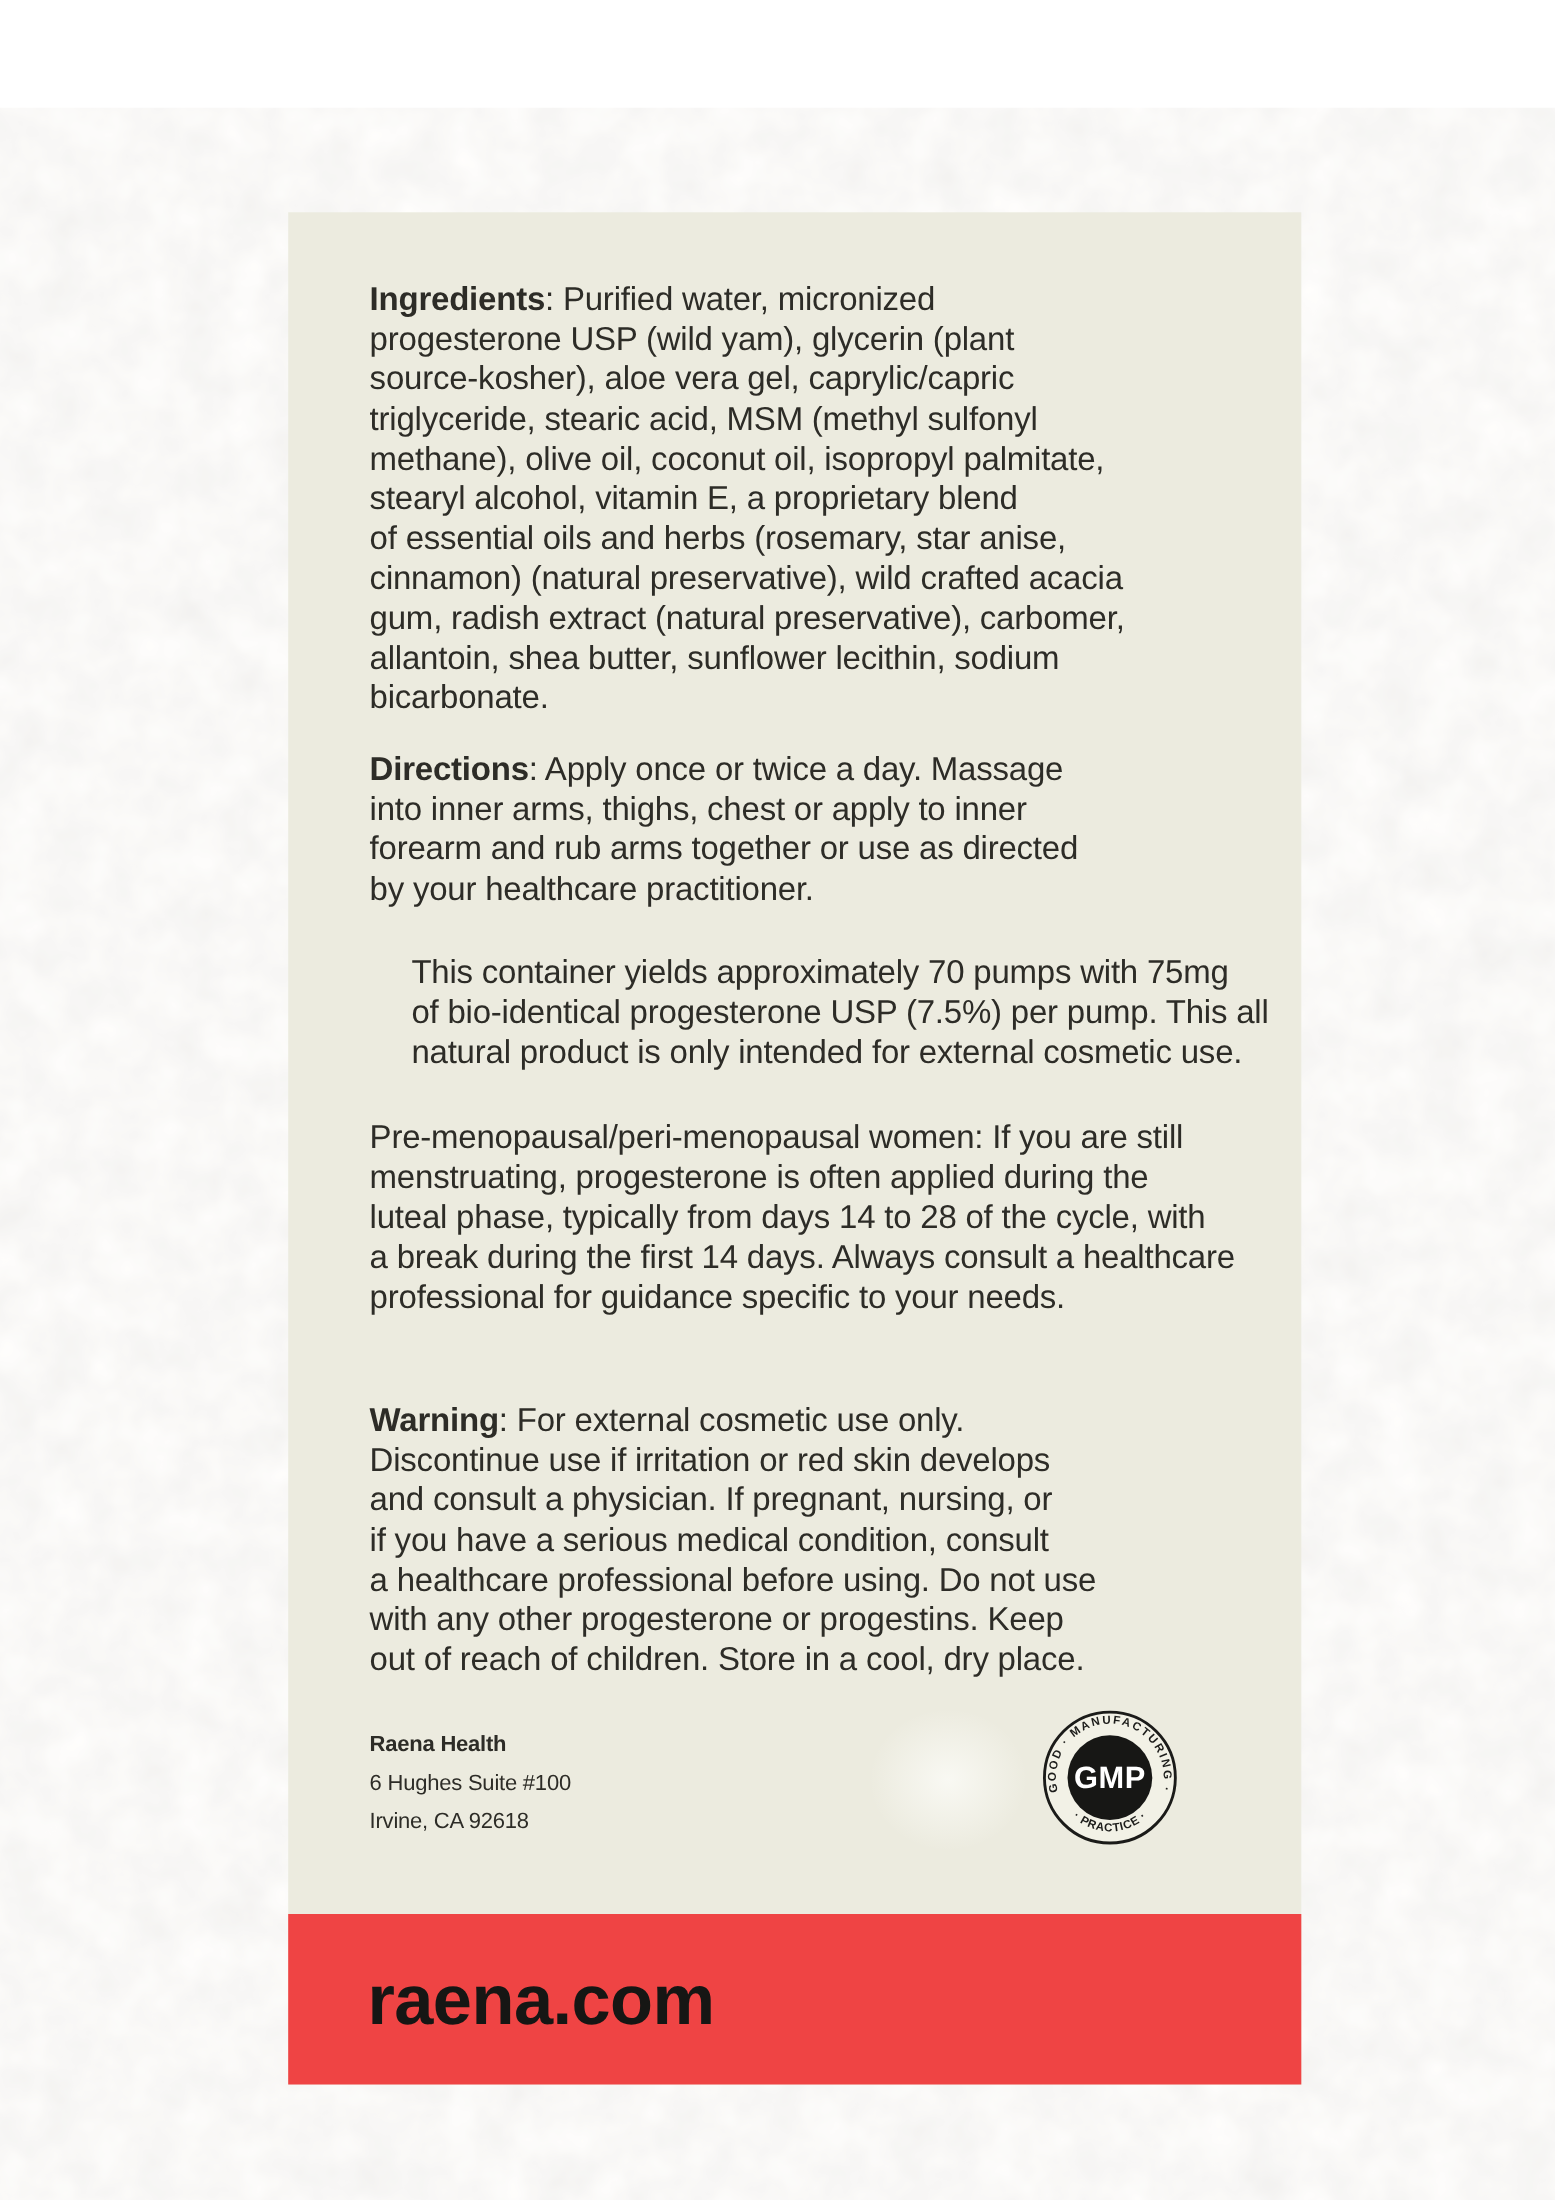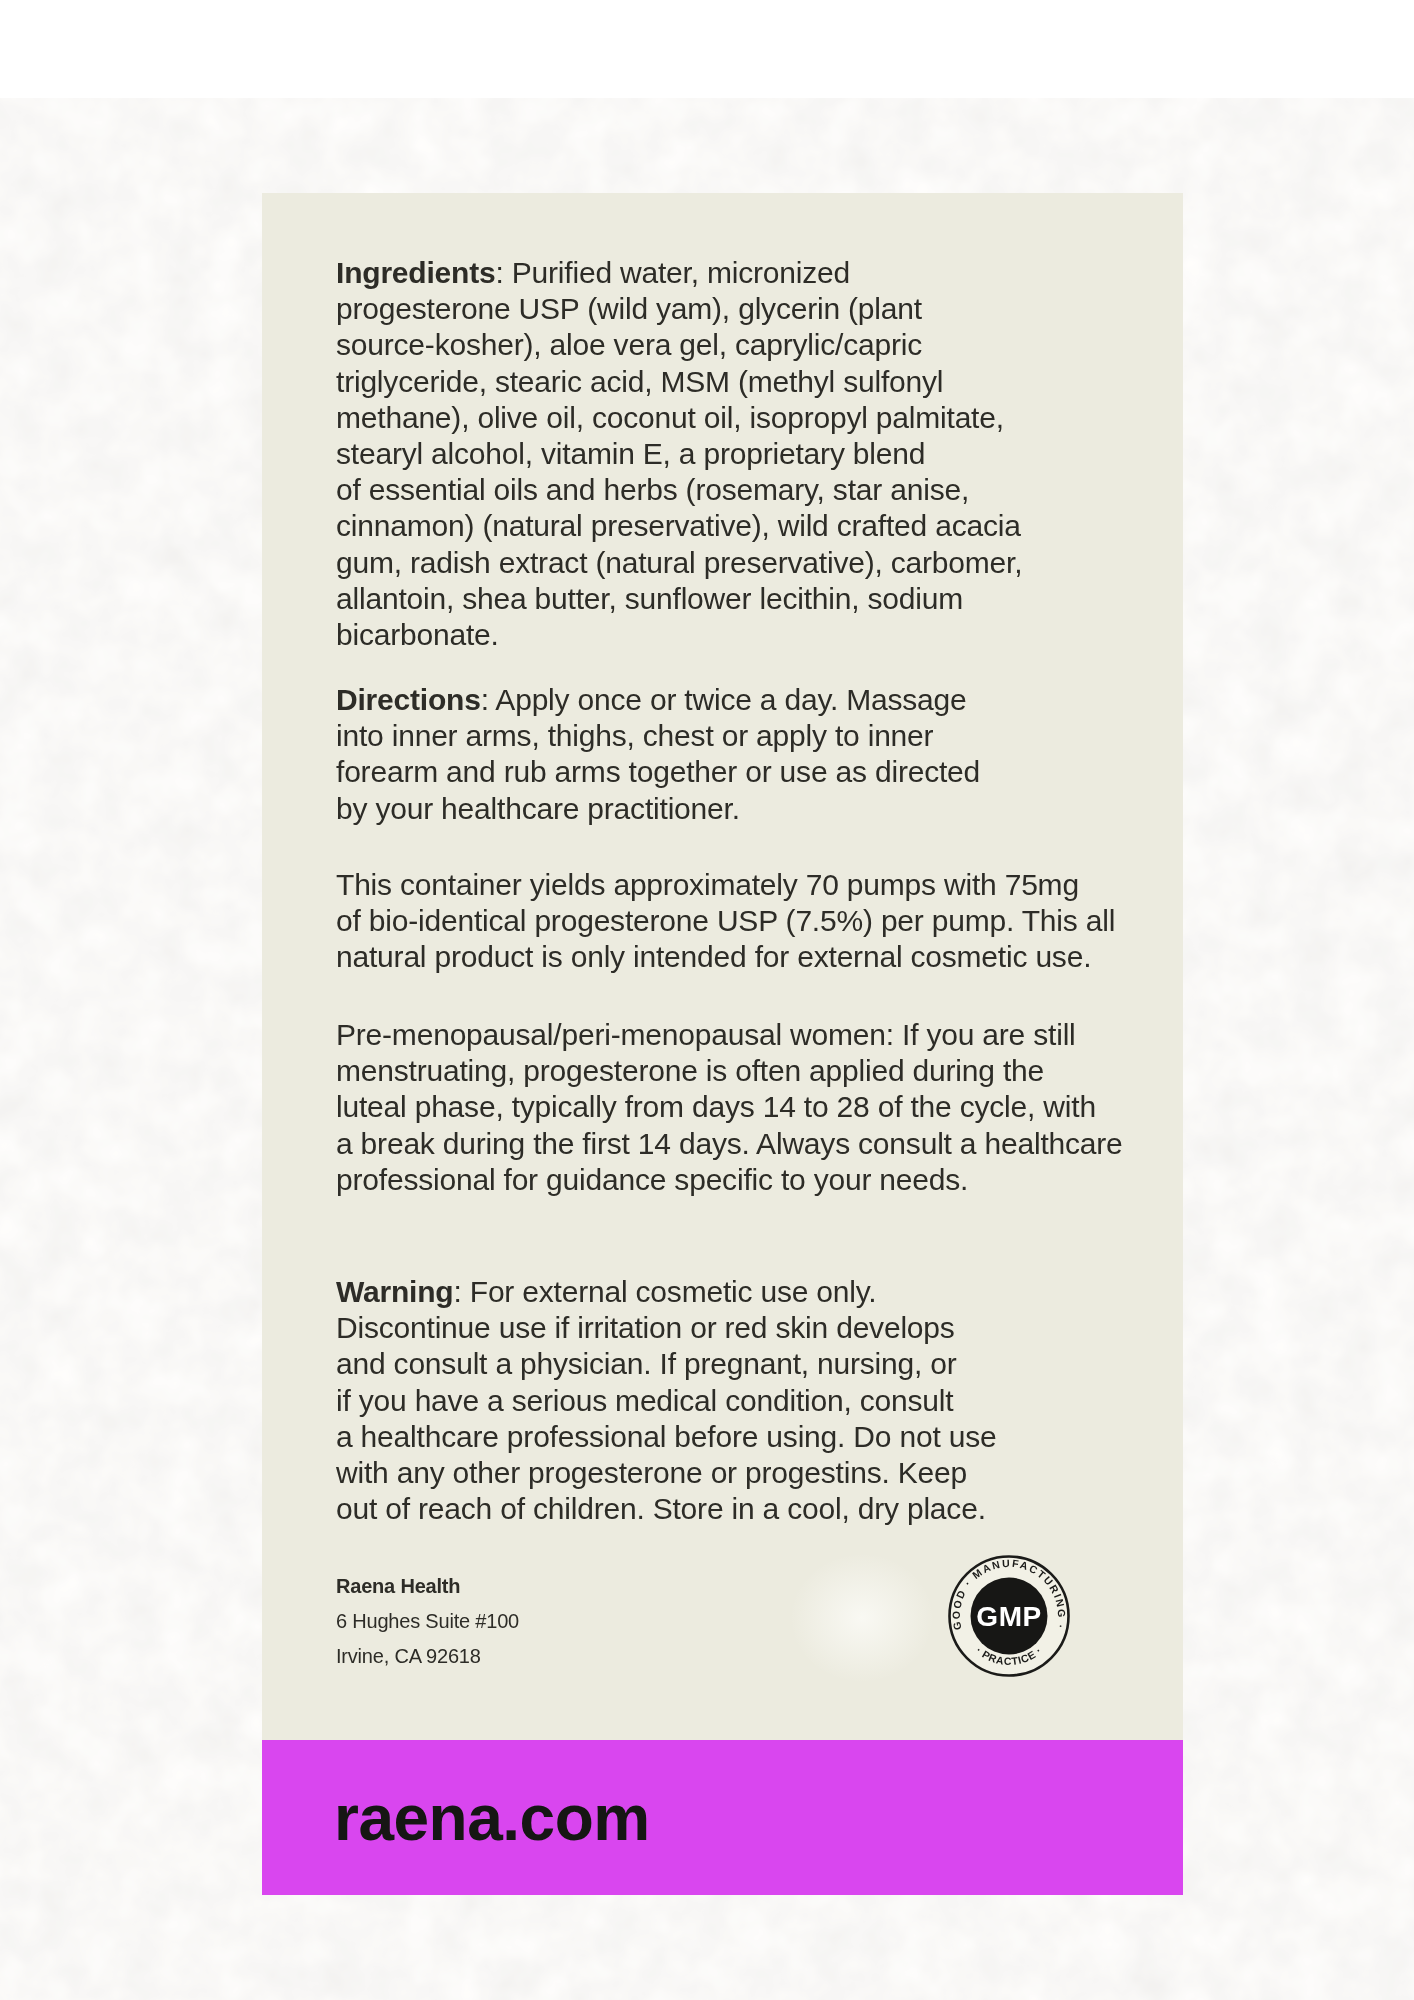--- a/index.html
+++ b/index.html
@@ -32,21 +32,21 @@
     margin: 0;
     white-space: pre;
     font-size: 30px;
     line-height: 36.2px;
     letter-spacing: -0.2px;
     color: #2d2c27;
   }
   .para .hd { font-weight: 700; }
   #p-ingredients   { top: 62px; }
   #p-directions    { top: 489px; }
-  #p-yield         { top: 674px; }
+  #p-yield         { top: 674px; margin-left: 38px; }
   #p-premenopausal { top: 824px; }
   #p-warning       { top: 1059px; margin-top: 22px; }
   .watermark {
     position: absolute;
     left: 500px;
     top: 1335px;
     width: 200px;
     height: 180px;
     border-radius: 50%;
     background: radial-gradient(closest-side, rgba(252,252,248,0.8), rgba(252,252,248,0) 72%);
@@ -83,21 +83,21 @@
     font-weight: 700;
     fill: #ffffff;
     letter-spacing: 0.5px;
   }
   .footer-bar {
     position: absolute;
     left: 0;
     bottom: 0;
     width: 100%;
     height: 155px;
-    background: #d946ef;
+    background: #ef4444;
     display: flex;
     align-items: center;
     padding-left: 72px;
     box-sizing: border-box;
   }
   .footer-bar .url {
     font-size: 64px;
     font-weight: 700;
     letter-spacing: -0.5px;
     color: #161614;

